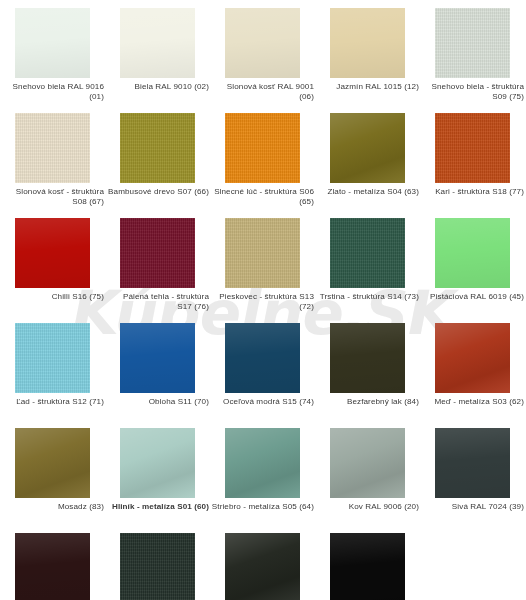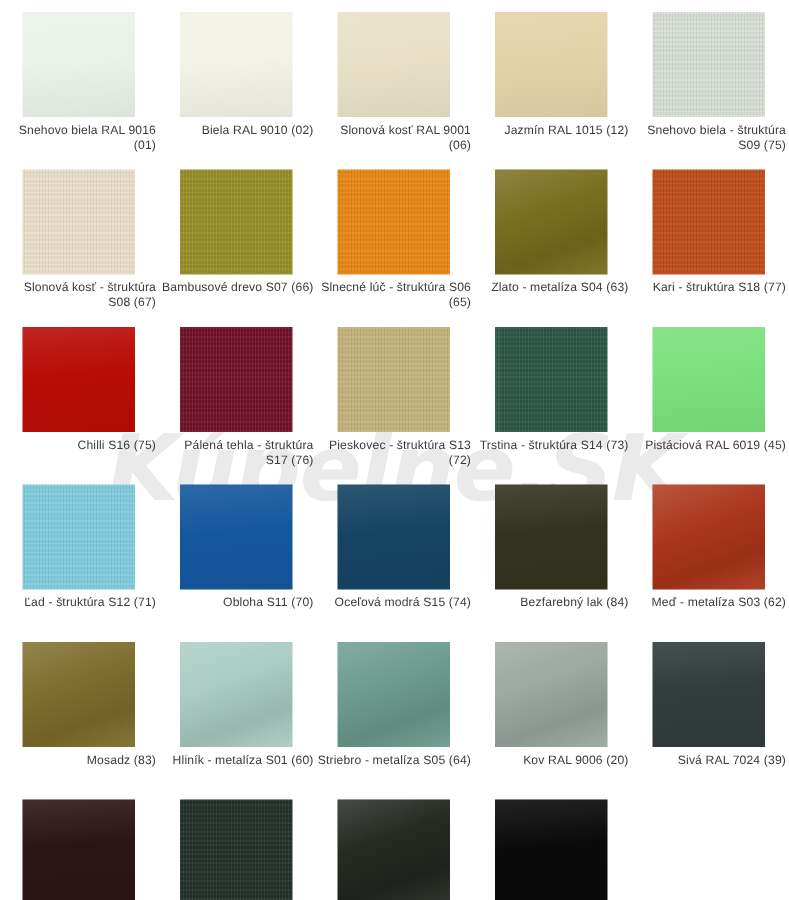--- a/index.html
+++ b/index.html
@@ -219,21 +219,21 @@
       </div>
     </div>
 
     <div class="swatch-row">
       <div class="swatch-cell">
         <span class="swatch-chip metallic" style="background-color: rgb(125, 108, 43);"></span>
         <span class="swatch-label" style="color: rgb(58, 58, 58);">Mosadz (83)</span>
       </div>
       <div class="swatch-cell">
         <span class="swatch-chip metallic" style="background-color: rgb(169, 204, 195);"></span>
-        <span class="swatch-label" style="color: rgb(58, 58, 58);">Hliník - metalíza S01 (60)</span>
+        <span class="swatch-label" style="color: rgb(58, 58, 58); font-weight: bold;">Hliník - metalíza S01 (60)</span>
       </div>
       <div class="swatch-cell">
         <span class="swatch-chip metallic" style="background-color: rgb(107, 155, 142);"></span>
         <span class="swatch-label" style="color: rgb(58, 58, 58);">Striebro - metalíza S05 (64)</span>
       </div>
       <div class="swatch-cell">
         <span class="swatch-chip metallic" style="background-color: rgb(154, 168, 160);"></span>
         <span class="swatch-label" style="color: rgb(58, 58, 58);">Kov RAL 9006 (20)</span>
       </div>
       <div class="swatch-cell">

